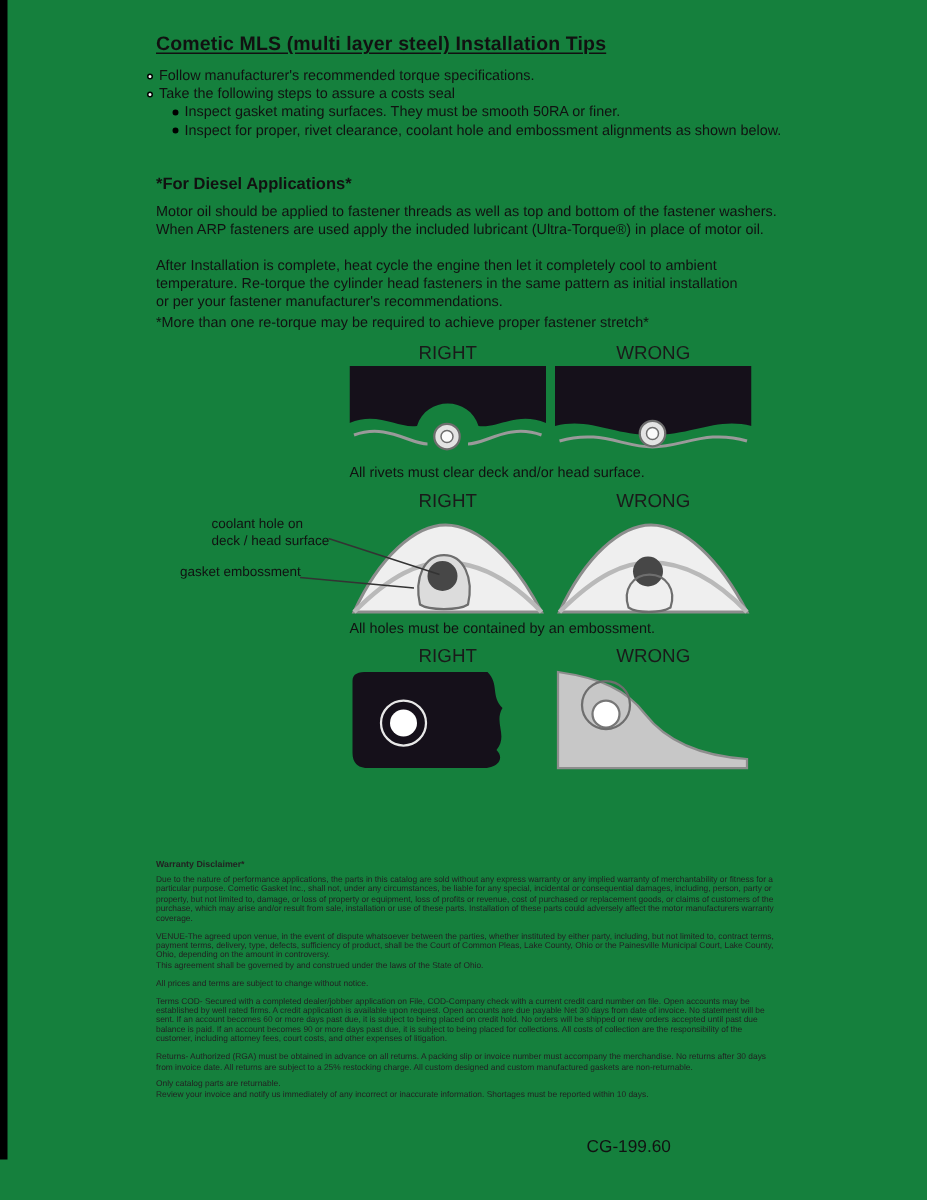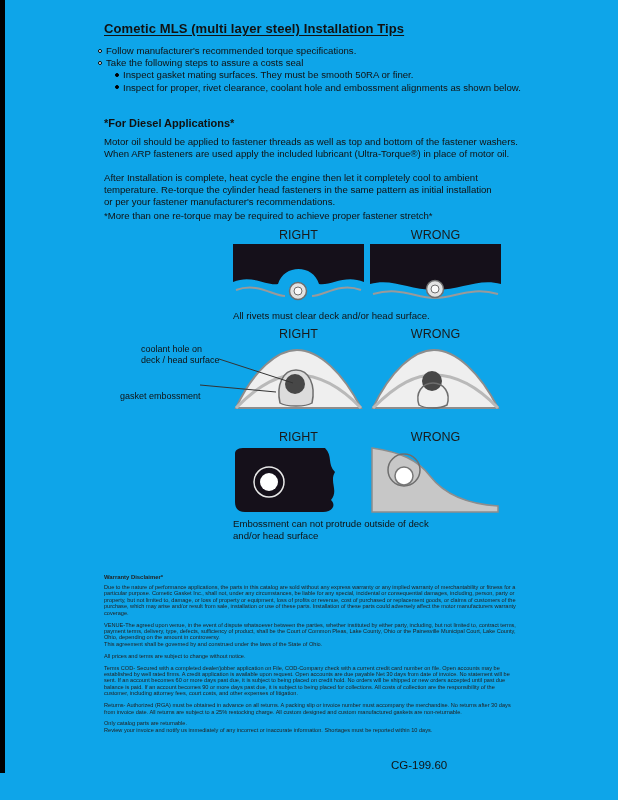--- a/index.html
+++ b/index.html
@@ -1,16 +1,16 @@
 <!DOCTYPE html>
 <html><head>
 <meta charset="utf-8">
 <style>
   html,body{margin:0;padding:0;background:#fff;}
-  .page{position:relative;width:618px;height:800px;background:#0ea5e9;color:#111;
+  .page{position:relative;width:618px;height:800px;background:#15803d;color:#111;
         font-family:"Liberation Sans","DejaVu Sans",sans-serif;overflow:hidden;}
   .left-rule{position:absolute;left:0;top:0;width:5px;height:773px;background:#000;}
 
   .title{position:absolute;left:104px;top:21px;font-size:13px;font-weight:bold;
          text-decoration:underline;text-underline-offset:2px;letter-spacing:.1px;}
 
   .tips{position:absolute;left:98px;top:45px;font-size:9.6px;line-height:12.2px;}
   .tip{display:flex;align-items:flex-start;}
   .dot{flex:0 0 auto;width:4px;height:4px;border:1px solid #000;border-radius:50%;
        margin:3.5px 4px 0 0;box-sizing:border-box;background:#fff;}
@@ -26,21 +26,21 @@
   .fig-block{position:absolute;left:233px;width:268px;}
   .fb1{top:228px;} .fb2{top:327px;} .fb3{top:430px;}
   .fig-labels{display:flex;gap:6px;}
   .fig-label{width:131px;text-align:center;font-size:12.5px;color:#1a1a1a;}
   .fig-imgs{display:flex;gap:6px;margin-top:2px;}
   .fig-imgs svg{display:block;}
   .fig-caption{margin-top:4px;font-size:9.6px;line-height:11.5px;white-space:pre-line;}
 
   .ann{position:absolute;font-size:9px;line-height:10.8px;white-space:pre-line;color:#111;}
   .ann1{left:141px;top:344px;}
-  .ann2{left:120px;top:391px;}
+  .ann2{left:120px;top:376px;}
   .leader-lines{position:absolute;left:100px;top:340px;pointer-events:none;}
 
   .legal{position:absolute;left:104px;top:574px;width:416px;color:#222;}
   .legal-heading{font-size:5.9px;font-weight:bold;margin-bottom:4px;}
   .legal-para{font-size:5.6px;line-height:6.4px;margin-bottom:5.5px;white-space:pre-line;}
 
   .doc-code{position:absolute;left:391px;top:759px;font-size:11.5px;color:#111;}
 </style>
 </head>
 <body>
@@ -111,20 +111,21 @@
         <path d="M47,60 C43,42 50,27 63,27 C76,27 83,42 79,60 C73,64 53,64 47,60 Z" fill="#dcdcdc" stroke="#6e6e6e" stroke-width="1.5"></path>
         <circle cx="62" cy="41" r="10" fill="#474747"></circle>
       </svg>
       <svg width="131" height="67" viewBox="0 0 131 67">
         <path d="M3,65 C20,28 44,7 64,7 C86,7 110,30 128,65 Z" fill="#efefef" stroke="#8d8d8d" stroke-width="2"></path>
         <path d="M3,65 C28,40 46,32 64,32 C84,32 106,42 128,65" fill="none" stroke="#b9b9b9" stroke-width="3"></path>
         <circle cx="62" cy="38" r="10" fill="#474747"></circle>
         <path d="M49,62 C45,50 52,40 63,40 C74,40 81,50 77,62 C70,66 55,66 49,62 Z" fill="none" stroke="#6e6e6e" stroke-width="1.5"></path>
       </svg>
     </div>
+    <div class="fig-caption">All holes must be contained by an embossment.</div>
   </div>
 
   <div class="ann ann1">coolant hole on
 deck / head surface</div>
   <div class="ann ann2">gasket embossment</div>
   <svg class="leader-lines" width="270" height="70" viewBox="0 0 270 70">
     <line x1="119" y1="19" x2="193" y2="43" stroke="#333" stroke-width="1"></line>
     <line x1="100" y1="45" x2="176" y2="52" stroke="#333" stroke-width="1"></line>
   </svg>
 
@@ -138,22 +139,20 @@
         <path d="M2,8 C2,3 6,2 12,2 H92 C100,10 94,18 102,26 C96,36 106,44 98,54 C104,60 98,66 90,66 H12 C5,66 2,62 2,56 Z" fill="#15101a"></path>
         <circle cx="36" cy="36" r="9" fill="#ffffff"></circle>
         <circle cx="36" cy="36" r="15" fill="none" stroke="#e8e8e8" stroke-width="1.5"></circle>
       </svg>
       <svg width="131" height="68" viewBox="0 0 131 68">
         <path d="M2,2 C30,6 48,14 60,30 C74,48 96,58 128,60 V66 H2 Z" fill="#c7c7c7" stroke="#8d8d8d" stroke-width="1.5"></path>
         <circle cx="34" cy="30" r="9" fill="#ffffff" stroke="#777" stroke-width="1.5"></circle>
         <circle cx="34" cy="24" r="16" fill="none" stroke="#6e6e6e" stroke-width="1.5"></circle>
       </svg>
     </div>
-    <div class="fig-caption">Embossment can not protrude outside of deck
-and/or head surface</div>
   </div>
 
   <div class="legal">
     <div class="legal-heading">Warranty Disclaimer*</div>
     <div class="legal-para">Due to the nature of performance applications, the parts in this catalog are sold without any express warranty or any implied warranty of merchantability or fitness for a particular purpose.  Cometic Gasket Inc., shall not, under any circumstances, be liable for any special, incidental or consequential damages, including, person, party or property, but not limited to, damage, or loss of property or equipment, loss of profits or revenue, cost of purchased or replacement goods, or claims of customers of the purchase, which may arise and/or result from sale, installation or use of these parts.  Installation of these parts could adversely affect the motor manufacturers warranty coverage.</div>
     <div class="legal-para">VENUE-The agreed upon venue, in the event of dispute whatsoever between the parties, whether instituted by either party, including, but not limited to, contract terms, payment terms, delivery, type, defects, sufficiency of product, shall be the Court of Common Pleas, Lake County, Ohio or the Painesville Municipal Court, Lake County, Ohio, depending on the amount in controversy.
 This agreement shall be governed by and construed under the laws of the State of Ohio.</div>
     <div class="legal-para">All prices and terms are subject to change without notice.</div>
     <div class="legal-para">Terms COD- Secured with a completed dealer/jobber application on File, COD-Company check with a current credit card number on file.  Open accounts may be established by well rated firms.  A credit application is available upon request.  Open accounts are due payable Net 30 days from date of invoice.  No statement will be sent.  If an account becomes 60 or more days past due, it is subject to being placed on credit hold.  No orders will be shipped or new orders accepted until past due balance is paid.  If an account becomes 90 or more days past due, it is subject to being placed for collections.  All costs of collection are the responsibility of the customer, including attorney fees, court costs, and other expenses of litigation.</div>
     <div class="legal-para">Returns- Authorized (RGA) must be obtained in advance on all returns.  A packing slip or invoice number must accompany the merchandise.  No returns after 30 days from invoice date.  All returns are subject to a 25% restocking charge.  All custom designed and custom manufactured gaskets are non-returnable.</div>

